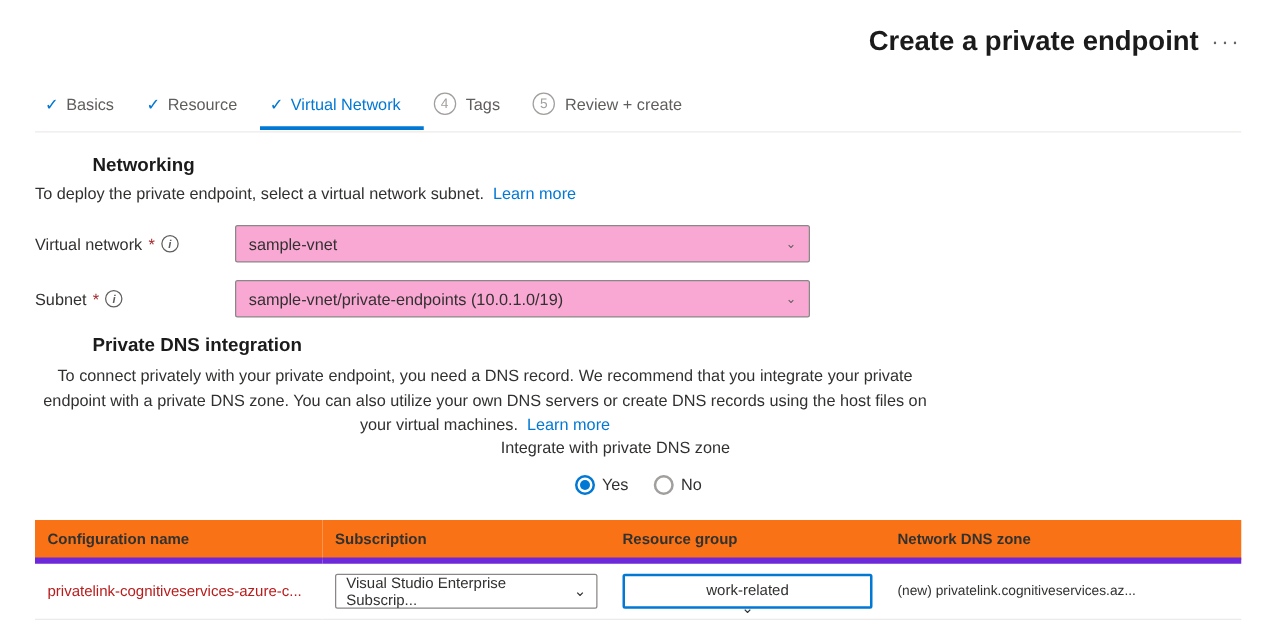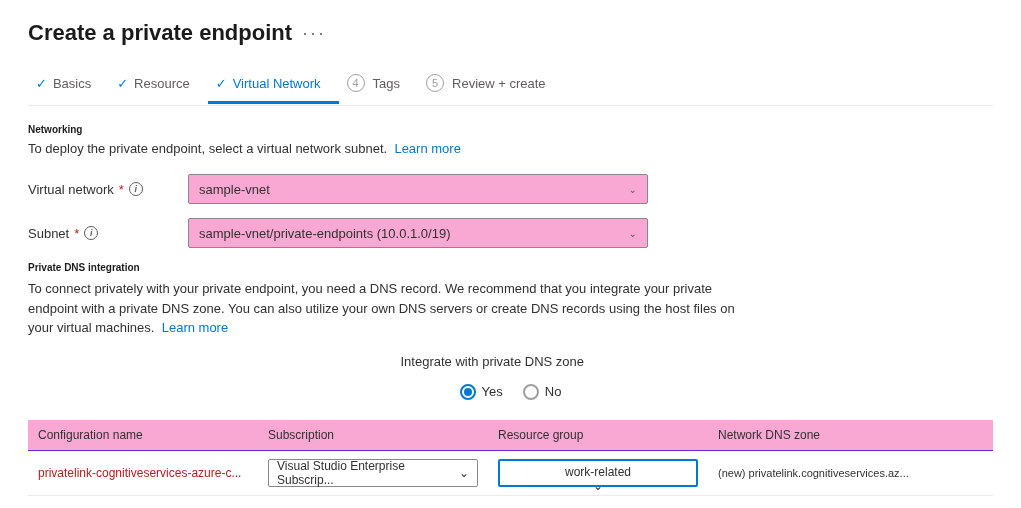--- a/index.html
+++ b/index.html
@@ -14,20 +14,21 @@
 
     .page-container {
       padding: 20px 28px 0 28px;
     }
 
     .page-title-row {
       display: flex;
       align-items: center;
       gap: 10px;
       margin-bottom: 18px;
+      justify-content: flex-end;
     }
 
     .page-title {
       font-size: 22px;
       font-weight: 600;
       color: #1b1b1b;
     }
 
     .page-title-dots {
       font-size: 18px;
@@ -85,24 +86,25 @@
       color: #a19f9d;
       margin-right: 2px;
     }
 
     
     .content-area {
       padding: 18px 0 0 0;
     }
 
     .section-title {
-      font-size: 10px;
+      font-size: 15px;
       font-weight: 600;
       color: #1b1b1b;
       margin-bottom: 6px;
+      margin-left: 46px;
     }
 
     .section-description {
       font-size: 13px;
       color: #323130;
       margin-bottom: 18px;
     }
 
     .learn-more-link {
       color: #0078d4;
@@ -168,22 +170,22 @@
 
     
     .dns-section {
       margin-top: 10px;
     }
 
     .dns-description {
       font-size: 13px;
       color: #323130;
       line-height: 1.5;
-      margin-bottom: 16px;
       max-width: 720px;
+      text-align: center;
     }
 
     
     .radio-group {
       display: flex;
       align-items: center;
       gap: 0;
       margin-bottom: 20px;
       flex-direction: column;
     }
@@ -239,25 +241,25 @@
     
     .dns-table {
       width: 100%;
       border-collapse: collapse;
       margin-top: 4px;
     }
 
     .dns-table th {
       text-align: left;
       font-size: 12px;
-      font-weight: 400;
+      font-weight: 700;
       color: #323130;
       padding: 8px 10px;
-      background: #f9a8d4;
-      border-bottom: 1px solid #6d28d9;
+      background: #f97316;
+      border-bottom: 5px solid #6d28d9;
     }
 
     .dns-table td {
       padding: 8px 10px;
       font-size: 13px;
       color: #323130;
       border-bottom: 1px solid #edebe9;
     }
 
     .table-dropdown {

